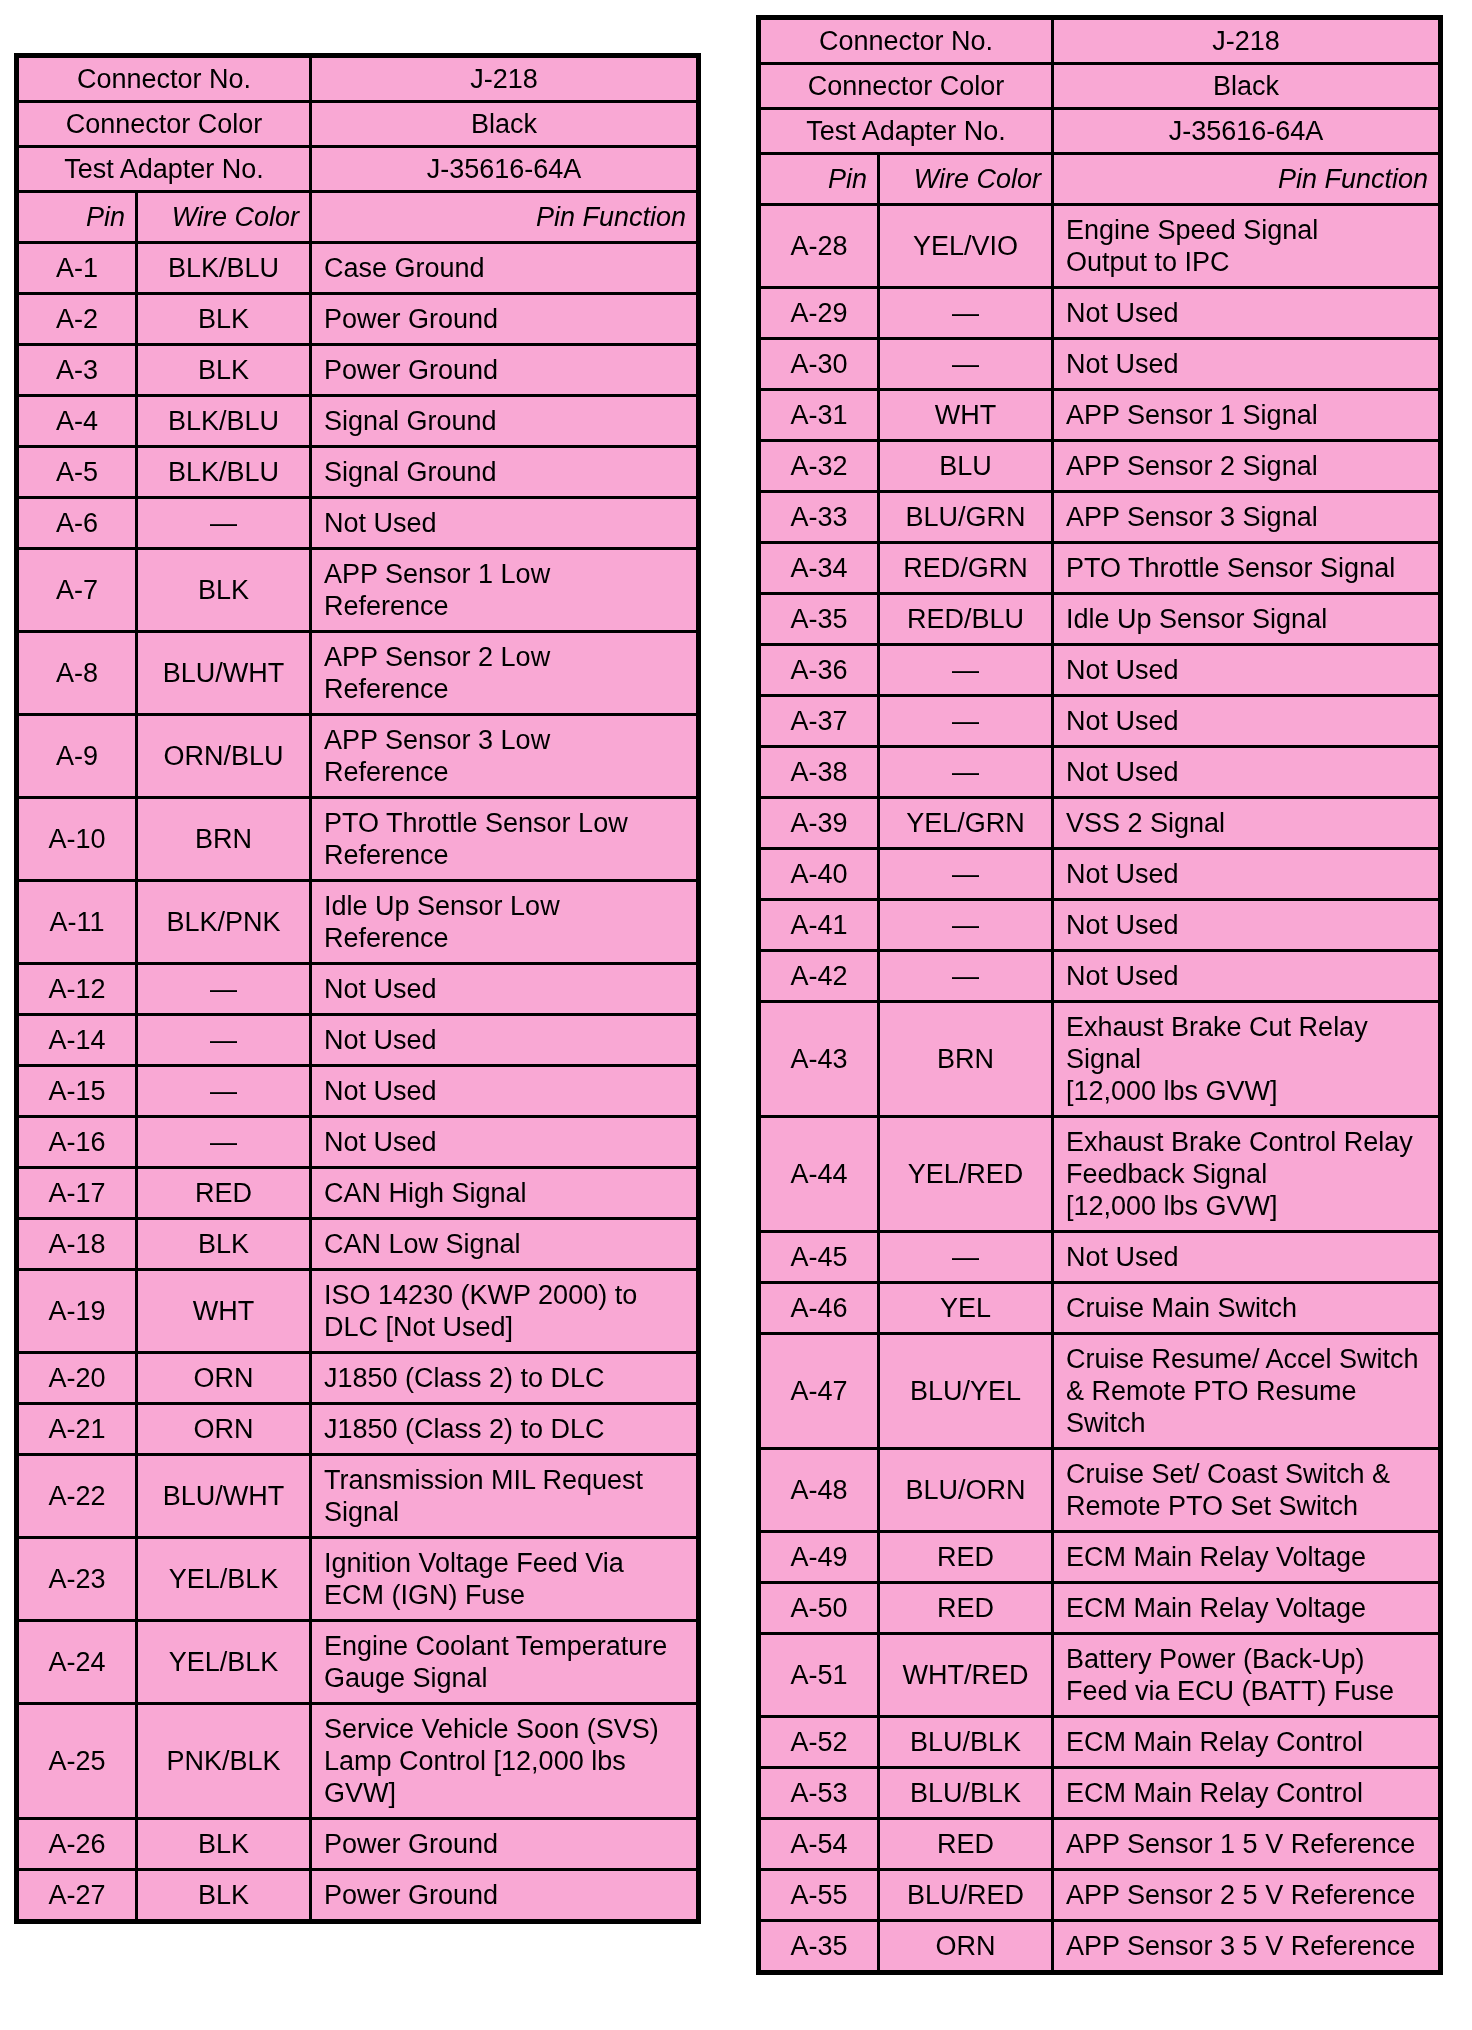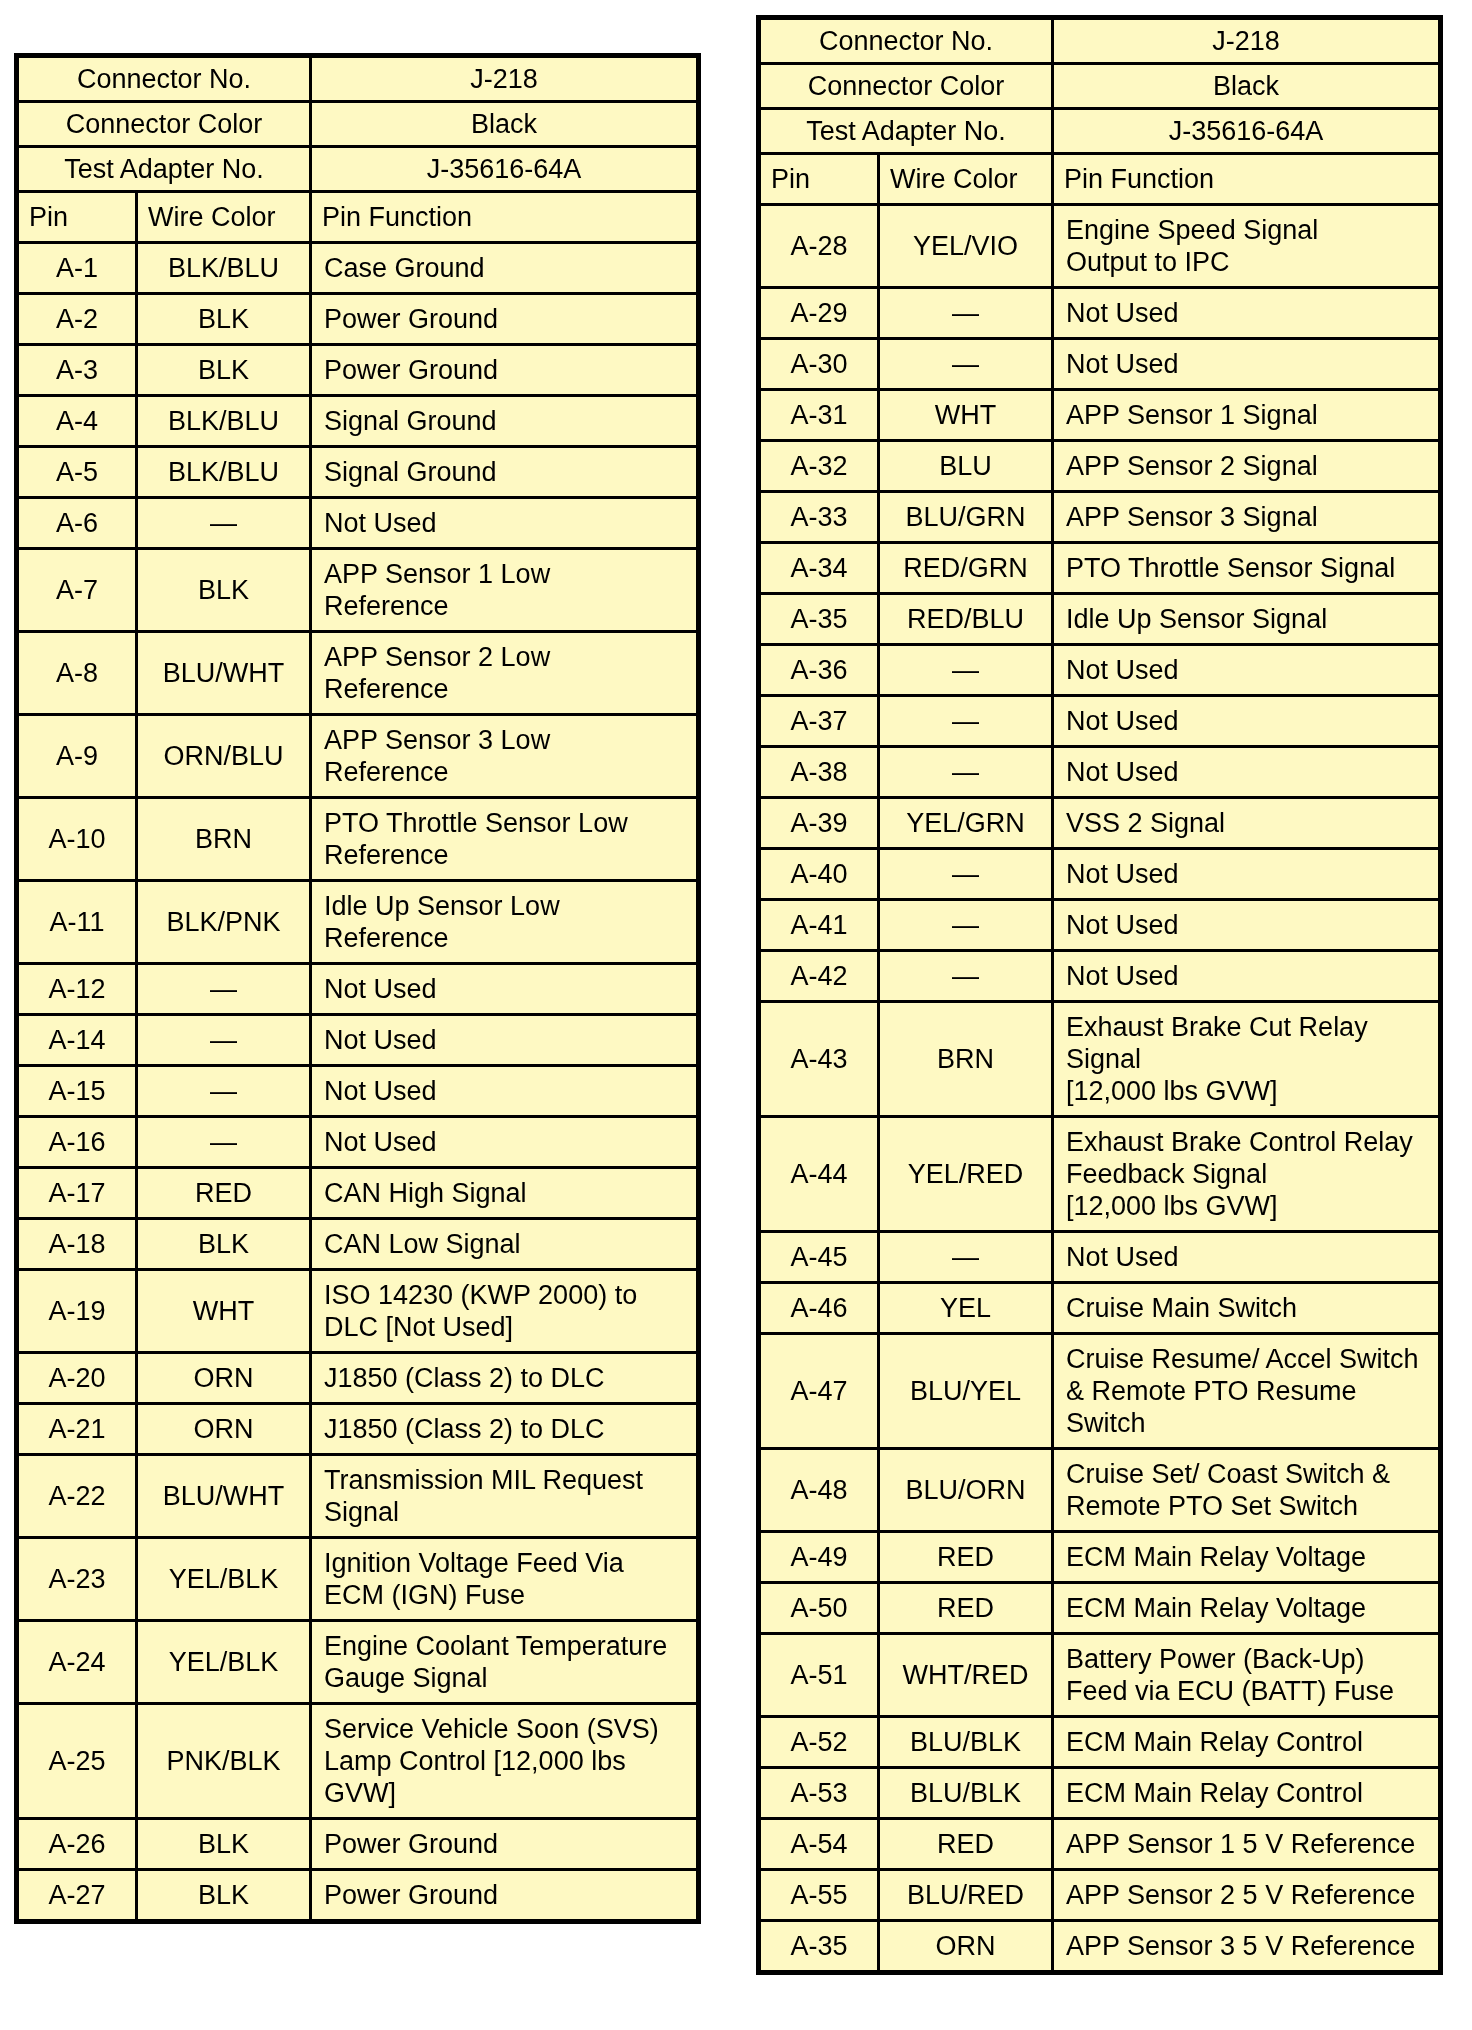--- a/index.html
+++ b/index.html
@@ -13,21 +13,21 @@
     width: 1472px; height: 2030px;
     font-family: "Liberation Sans", sans-serif;
     color: #000;
     background: #ffffff;
   }
   table.pin-table {
     position: absolute;
     border-collapse: collapse;
     table-layout: fixed;
     width: 682px;
-    background: #fef9c3;
+    background: #f9a8d4;
     border: 5px solid #000;
   }
   .tbl-left  { left: 14px;  top: 53px; }
   .tbl-right { left: 756px; top: 15px; }
   col.c-pin  { width: 120px; }
   col.c-wire { width: 174px; }
   col.c-func { width: 388px; }
   td {
     border: 3px solid #000;
     font-size: 27px;
@@ -35,21 +35,21 @@
     padding: 8px 10px;
     vertical-align: middle;
     overflow: hidden;
   }
   td.info-label, td.info-value {
     text-align: center;
     padding-top: 5px;
     padding-bottom: 5px;
     white-space: nowrap;
   }
-  td.ch   { text-align: left; }
+  td.ch   { text-align: right; font-style: italic; }
   td.pin, td.wire { text-align: center; white-space: nowrap; }
   td.func {
     text-align: left;
     padding-left: 12px;
     padding-right: 6px;
     white-space: pre-line;
     margin-left: 20px;
   }
 </style>
 </head>

